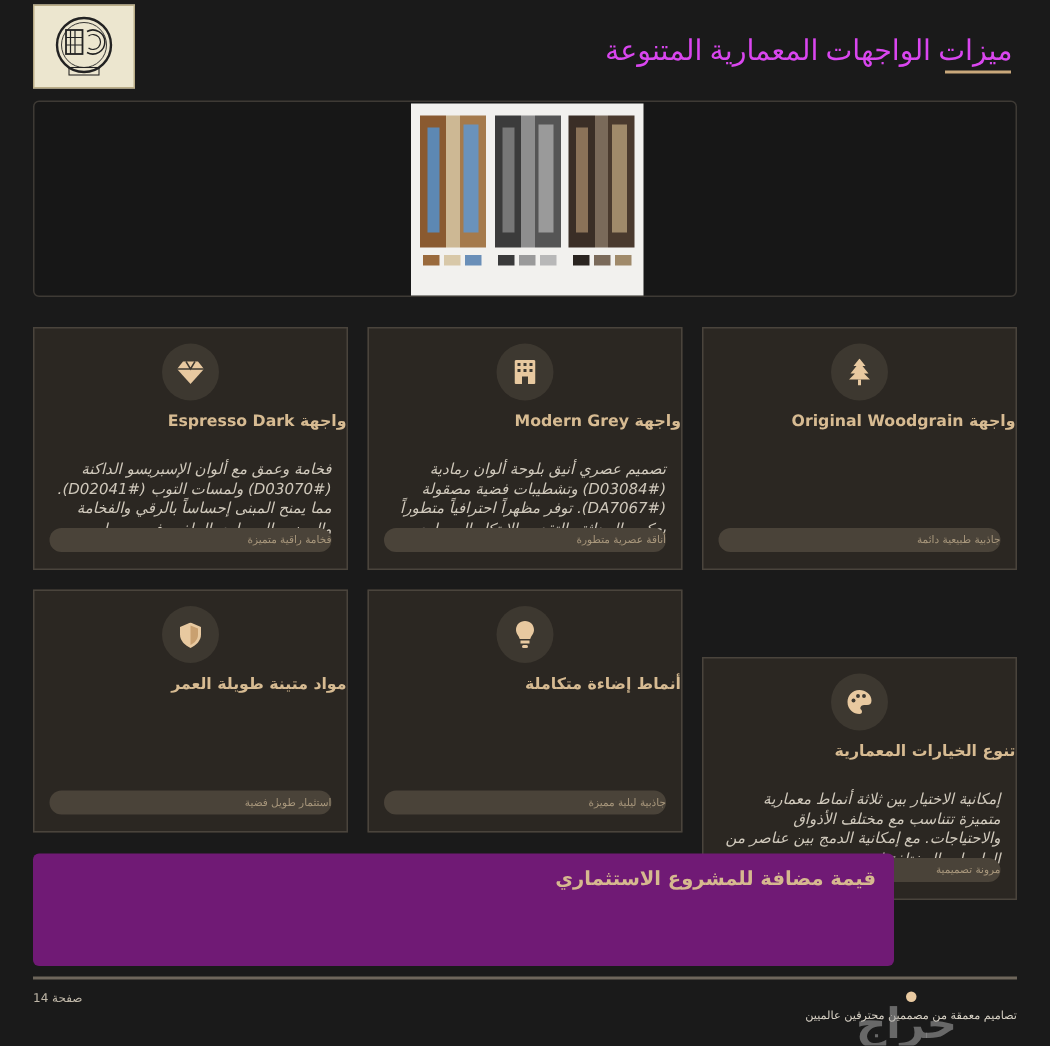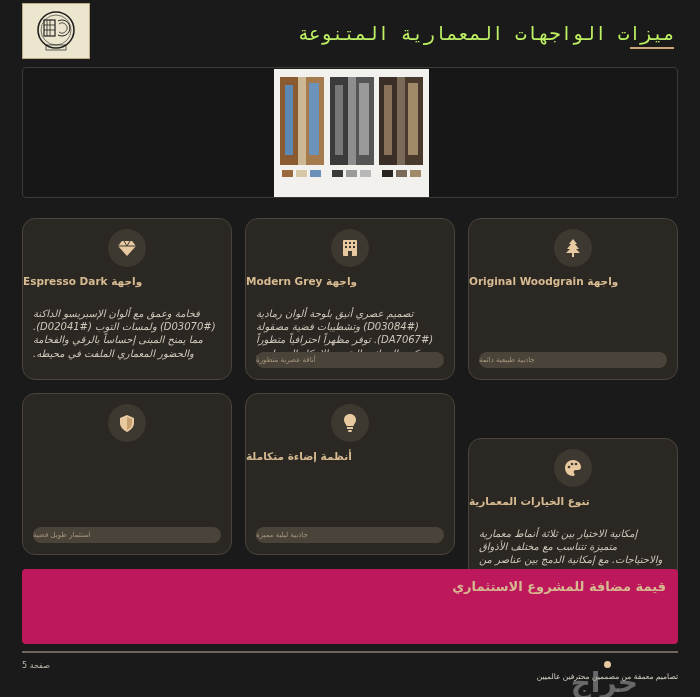--- a/index.html
+++ b/index.html
@@ -1,36 +1,36 @@
 <!DOCTYPE html>
 <html><head>
 <meta charset="utf-8">
 <style>
   * { box-sizing: border-box; margin: 0; padding: 0; }
   html, body { width: 700px; height: 697px; background: #1a1a1a; overflow: hidden; }
   body { font-family: "DejaVu Sans", sans-serif; color: #d8d2c6; position: relative; direction: rtl; }
 
   .logo { position: absolute; left: 22px; top: 3px; width: 68px; height: 56px; background: #ece6cf; border: 1px solid #b9ac87; display:flex; align-items:center; justify-content:center; }
-  .page-title { position: absolute; right: 25px; top: 22px; font-family: Liberation Mono, monospace; font-size: 19px; color: #bef264; }
+  .page-title { position: absolute; right: 25px; top: 22px; font-family: Liberation Serif, serif; font-size: 19px; color: #d946ef; }
   .title-underline { position: absolute; right: 26px; top: 47px; width: 44px; height: 2px; background: #c9a87b; }
 
   .hero { position: absolute; left: 22px; top: 67px; width: 656px; height: 131px; border: 1px solid #3e3a35; border-radius: 4px; background: #171717; }
   .hero-img { position: absolute; left: 251px; top: 1px; width: 155px; height: 128px; background: #f2f1ee; display: flex; gap: 2px; padding: 4px; }
   .facade { flex: 1; display: flex; flex-direction: column; align-items: center; padding-top: 4px; }
   .bldg { width: 44px; height: 88px; position: relative; }
   .swatches { display:flex; gap:3px; margin-top:5px; }
   .sw { width: 11px; height: 7px; }
 
-  .card { position: absolute; width: 210px; height: 162px; background: #2b2722; border: 1px solid #4a443c; border-radius: 13px; text-align: left; }
+  .card { position: absolute; width: 210px; height: 162px; background: #2b2722; border: 1px solid #4a443c; border-radius: 0; text-align: right; }
   .icon-circle { position: absolute; left: 50%; top: 10px; transform: translateX(-50%); width: 38px; height: 38px; border-radius: 50%; background: #3d3830; display:flex; align-items:center; justify-content:center; }
   .card-title { position: absolute; left: 0; right: 0; top: 56px; font-size: 10.5px; font-weight: bold; color: #d7bb92; }
   .card-desc { position: absolute; left: 10px; right: 10px; top: 88px; font-size: 10px; line-height: 13.2px; color: #cfc8bb; direction: rtl; font-style: italic; }
   .card-tag { position: absolute; left: 10px; right: 10px; bottom: 11px; height: 16px; border-radius: 8px; background: #4a4339; font-size: 7px; color: #a8977c; line-height: 16px; }
 
-  .value-box { position: absolute; left: 22px; top: 569px; width: 656px; height: 75px; background: #be185d; border-radius: 4px; }
+  .value-box { position: absolute; left: 22px; top: 569px; width: 574px; height: 75px; background: #701a75; border-radius: 4px; }
   .value-title { position: absolute; right: 12px; top: 10px; font-size: 13px; font-weight: bold; color: #d6b98f; }
   .value-text { position: absolute; right: 12px; left: 6px; top: 32px; font-size: 8.5px; line-height: 17px; color: #cfc8bb; }
 
   .footer-line { position: absolute; left: 22px; top: 651px; width: 656px; height: 2px; background: #6e665b; }
   .footer-page { position: absolute; left: 22px; top: 661px; font-size: 8px; color: #bfb7a8; }
   .footer-brand { position: absolute; right: 22px; top: 661px; font-size: 7.5px; color: #d8d2c6; display:flex; align-items:center; gap:4px;flex-direction:column; }
   .dot { width: 7px; height: 7px; border-radius: 50%; background: #e8c9a0; }
   .watermark { position: absolute; right: 62px; top: 666px; font-size: 28px; font-weight: bold; color: rgba(170,170,170,0.55); letter-spacing: 2px; }
 </style>
 </head>
@@ -125,20 +125,21 @@
 
 <div class="card" style="left:22px; top:218px;">
   <div class="icon-circle">
     <svg width="18" height="16" viewBox="0 0 18 16">
         <path d="M4 1 L14 1 L18 6 L9 16 L0 6 Z" fill="#e8c9a0"></path>
         <path d="M0 6 L18 6 M6 1 L9 6 L12 1" stroke="#3d3830" stroke-width="1" fill="none"></path>
       </svg>
   </div>
   <div class="card-title">واجهة Espresso Dark</div>
   <div class="card-desc">فخامة وعمق مع ألوان الإسبريسو الداكنة (#D03070) ولمسات التوب (#D02041). مما يمنح المبنى إحساساً بالرقي والفخامة والحضور المعماري الملفت في محيطه.</div>
+  <div class="card-tag">فخامة راقية متميزة</div>
 </div>
 
 <div class="card" style="left:468px; top:393px;margin-top:45px;">
   <div class="icon-circle">
     <svg width="18" height="18" viewBox="0 0 18 18">
         <path d="M9 1 C4 1 1 5 1 9 C1 14 5 17 9 17 C11 17 11 15 10 14 C9 13 10 11 12 11 L14 11 C16 11 17 10 17 8 C17 4 13 1 9 1 Z" fill="#e8c9a0"></path>
         <circle cx="5" cy="8" r="1.3" fill="#3d3830"></circle>
         <circle cx="8" cy="5" r="1.3" fill="#3d3830"></circle>
         <circle cx="12" cy="5" r="1.3" fill="#3d3830"></circle>
       </svg>
@@ -149,37 +150,38 @@
 </div>
 
 <div class="card" style="left:245px; top:393px;">
   <div class="icon-circle">
     <svg width="12" height="18" viewBox="0 0 12 18">
         <path d="M6 0 C2.5 0 0 2.5 0 6 C0 8.5 2 10 2.5 12 L9.5 12 C10 10 12 8.5 12 6 C12 2.5 9.5 0 6 0 Z" fill="#e8c9a0"></path>
         <rect x="3" y="13" width="6" height="2" fill="#e8c9a0"></rect>
         <rect x="4" y="16" width="4" height="2" rx="1" fill="#e8c9a0"></rect>
       </svg>
   </div>
-  <div class="card-title">أنظمة إضاءة متكاملة</div>
+  <div class="card-title">أنماط إضاءة متكاملة</div>
   <div class="card-tag">جاذبية ليلية مميزة</div>
 </div>
 
 <div class="card" style="left:22px; top:393px;">
   <div class="icon-circle">
     <svg width="14" height="17" viewBox="0 0 14 17">
         <path d="M7 0 L14 3 L14 8 C14 12 11 15 7 17 C3 15 0 12 0 8 L0 3 Z" fill="#e8c9a0"></path>
         <path d="M7 2 L7 15 C10 13.5 12 11 12 8 L12 4 Z" fill="#c9a070"></path>
       </svg>
   </div>
+  <div class="card-title">مواد متينة طويلة العمر</div>
   <div class="card-tag">استثمار طويل فضية</div>
 </div>
 
 <div class="value-box">
   <div class="value-title">قيمة مضافة للمشروع الاستثماري</div>
 </div>
 
 <div class="footer-line"></div>
-<div class="footer-page">صفحة 5</div>
+<div class="footer-page">صفحة 14</div>
 <div class="footer-brand">
   <span class="dot"></span>
   <span>تصاميم معمقة من مصممين محترفين عالميين</span>
 </div>
 <div class="watermark">حراج</div>
 
 </body></html>

